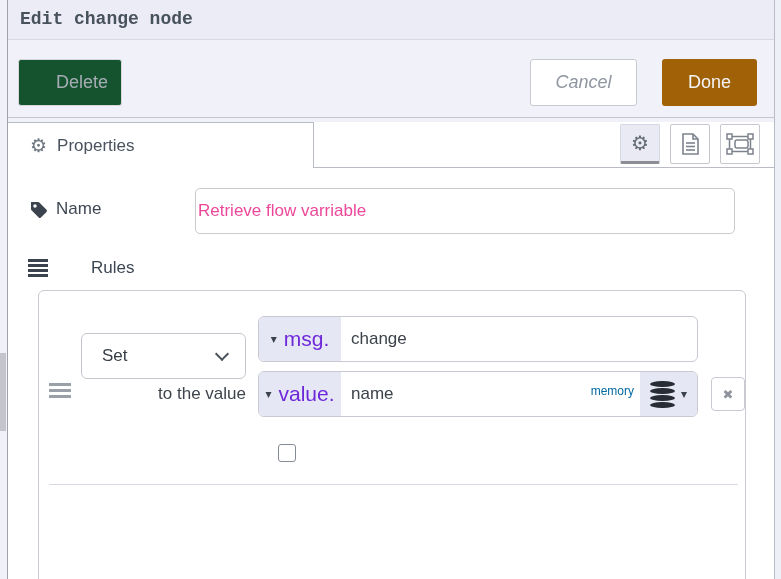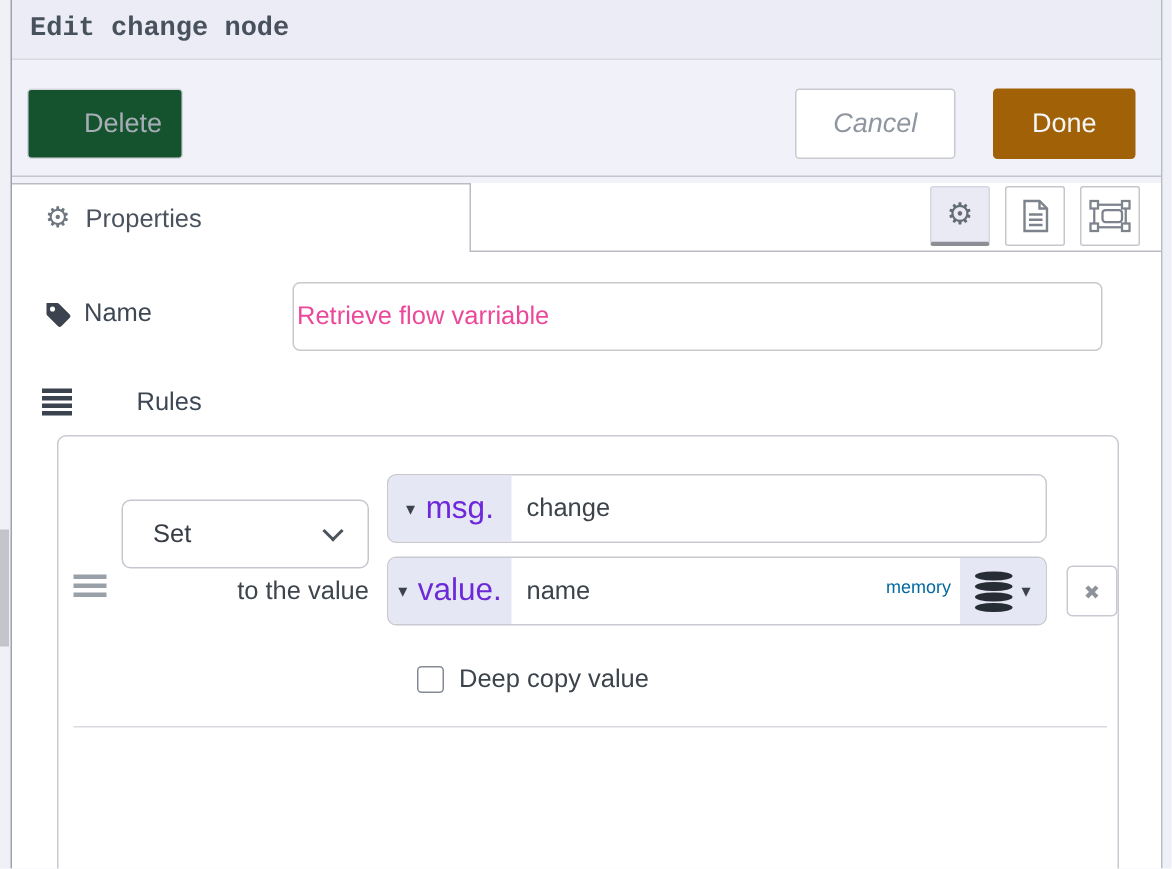--- a/index.html
+++ b/index.html
@@ -200,19 +200,18 @@
           </span>
           <span class="ti-tri">▾</span>
         </div>
       </div>
 
       <div class="x-btn">
         <span>✖</span>
       </div>
 
       <div class="checkbox"></div>
-      <div class="deep-copy-label">Deep copy value</div>
 
       <div class="rule-divider"></div>
 
     </div>
   </div>
 </div>
 
 </body></html>

